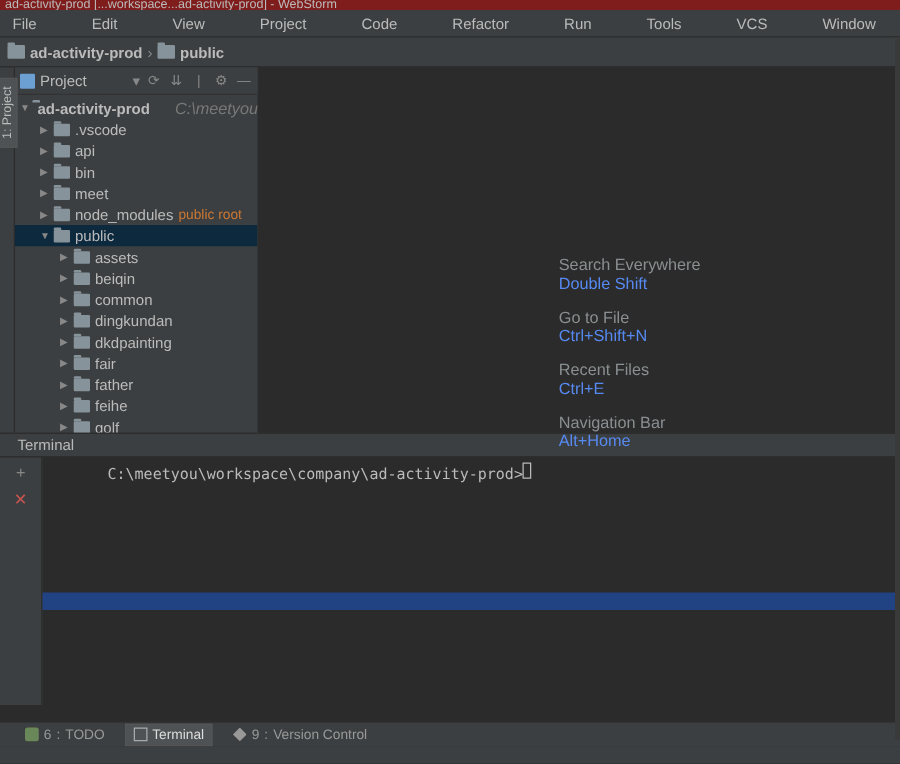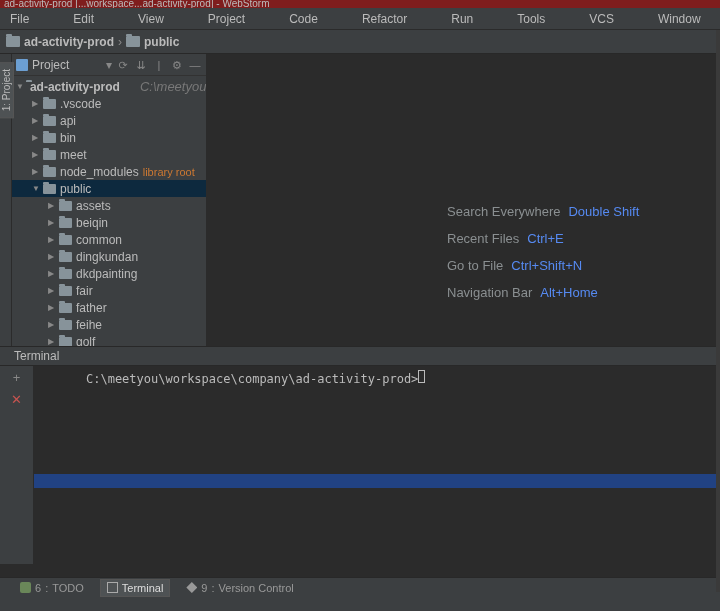--- a/index.html
+++ b/index.html
@@ -152,20 +152,21 @@
   .empty-hints {
     position: absolute;
     top: 150px;
     left: 240px;
     width: 260px;
   }
   .empty-hints .hint {
     display: flex;
     margin-bottom: 12px;
     font-size: 13px;
+    flex-direction: column;
   }
   .empty-hints .hint .hlabel { color: #8a8f91; margin-right: 8px; }
   .empty-hints .hint .hkey   { color: #568af2; }
 
   
   .terminal-header {
     height: 20px;
     background: #3c3f41;
     border-top: 1px solid #282828;
     border-bottom: 1px solid #282828;
@@ -332,21 +333,21 @@
           </div>
           <div class="row" style="padding-left: 20px;">
             <span class="arrow">▶</span>
             <span class="folder-icon"></span>
             <span class="label">meet</span>
           </div>
           <div class="row" style="padding-left: 20px;">
             <span class="arrow">▶</span>
             <span class="folder-icon"></span>
             <span class="label">node_modules</span>
-            <span class="lib">library root</span>
+            <span class="lib">public root</span>
           </div>
           <div class="row selected" style="padding-left: 20px;">
             <span class="arrow">▼</span>
             <span class="folder-icon"></span>
             <span class="label">public</span>
           </div>
           <div class="row" style="padding-left: 36px;">
             <span class="arrow">▶</span>
             <span class="folder-icon"></span>
             <span class="label">assets</span>
@@ -395,26 +396,26 @@
     </div>
   </div>
 
   <div class="editor">
     <div class="empty-hints">
       <div class="hint">
         <span class="hlabel">Search Everywhere</span>
         <span class="hkey">Double Shift</span>
       </div>
       <div class="hint">
+        <span class="hlabel">Go to File</span>
+        <span class="hkey">Ctrl+Shift+N</span>
+      </div>
+      <div class="hint">
         <span class="hlabel">Recent Files</span>
         <span class="hkey">Ctrl+E</span>
-      </div>
-      <div class="hint">
-        <span class="hlabel">Go to File</span>
-        <span class="hkey">Ctrl+Shift+N</span>
       </div>
       <div class="hint">
         <span class="hlabel">Navigation Bar</span>
         <span class="hkey">Alt+Home</span>
       </div>
     </div>
   </div>
 </div>
 
 <div class="terminal-header">

